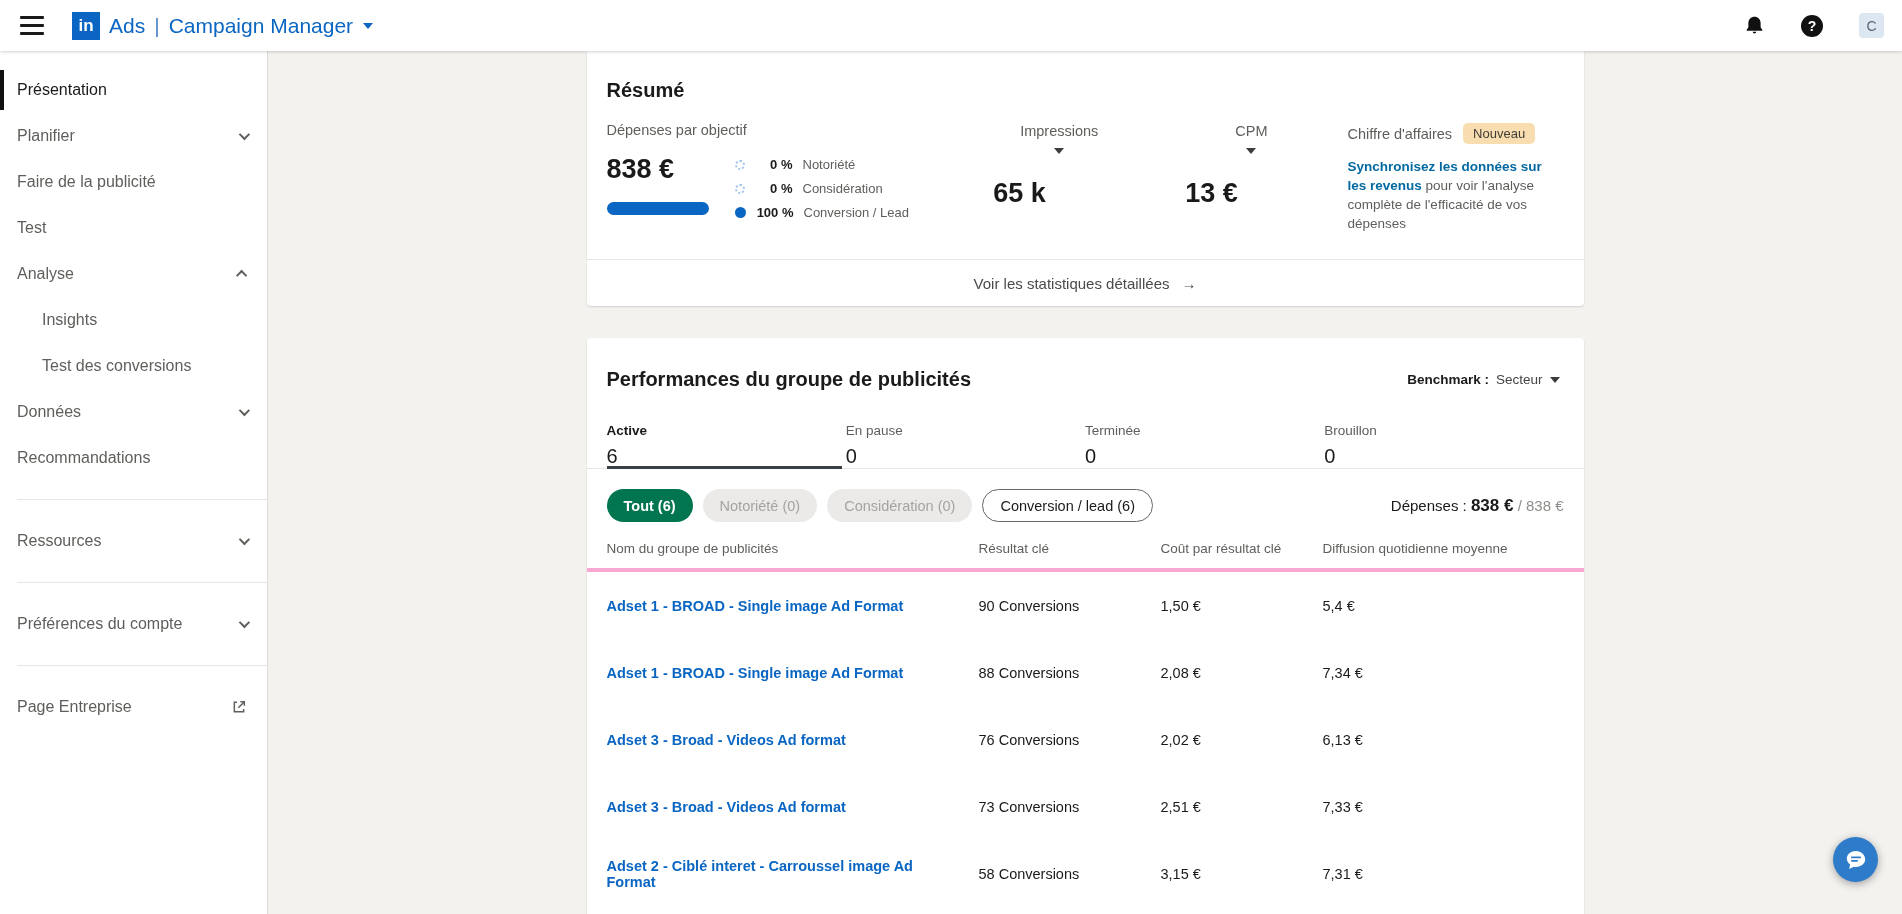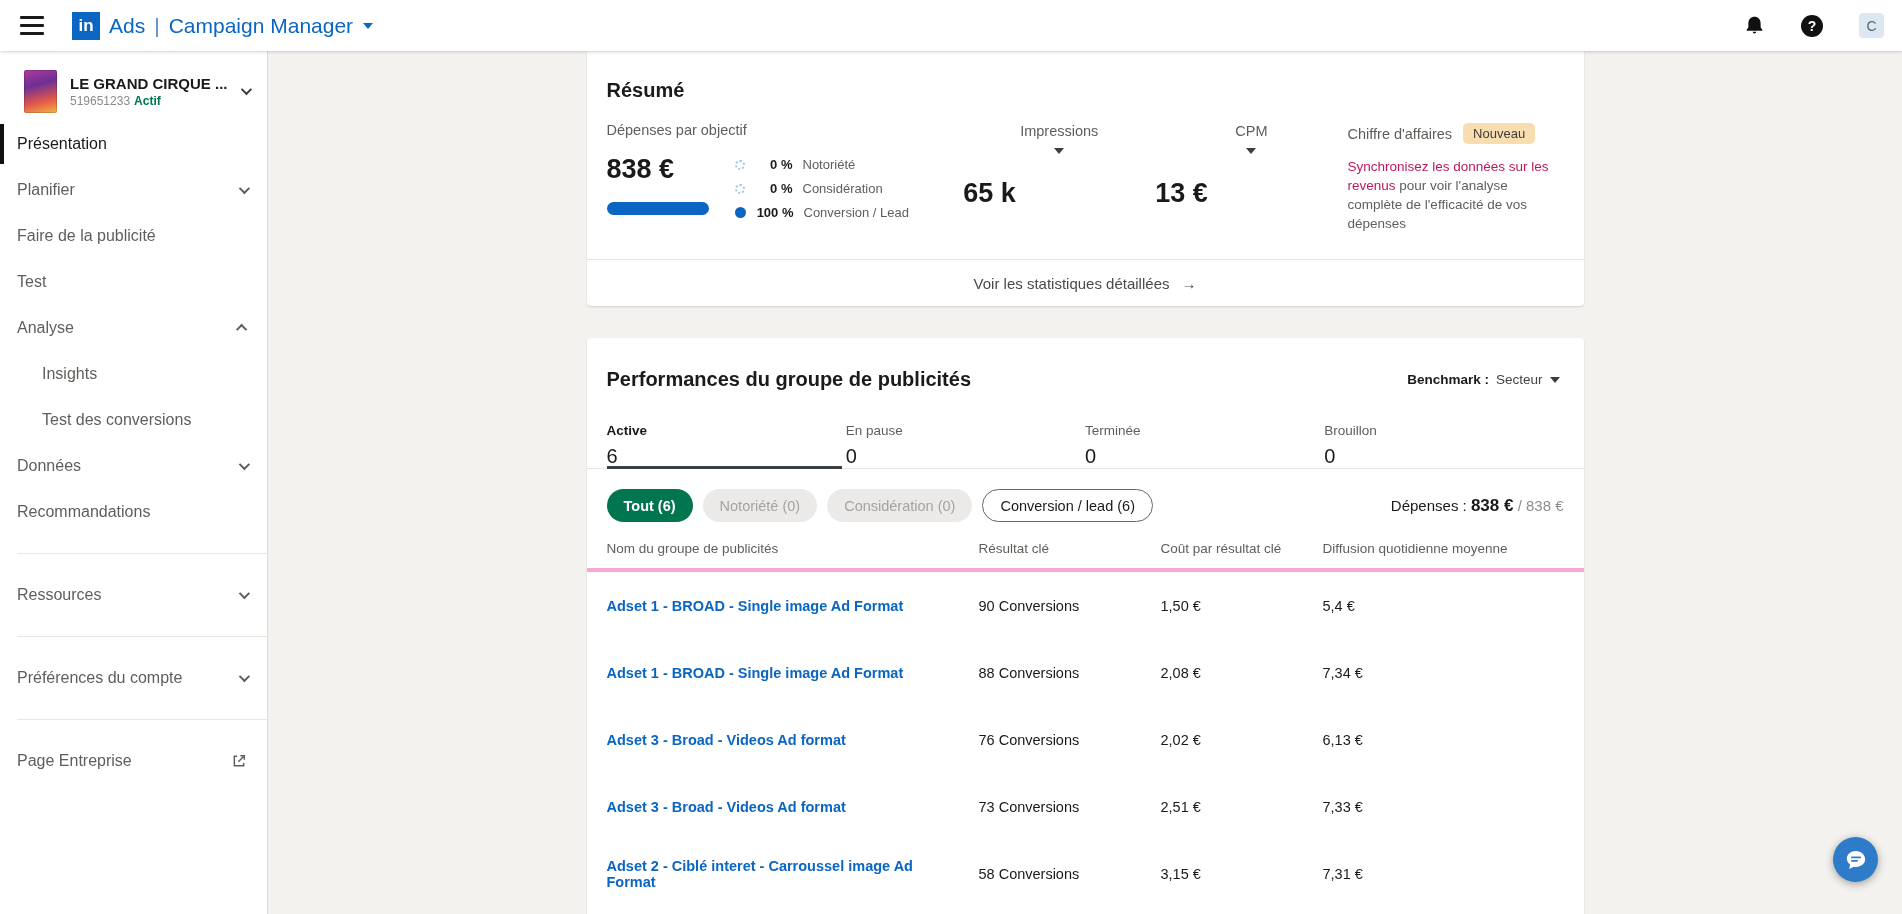--- a/index.html
+++ b/index.html
@@ -64,26 +64,26 @@
   .spend-row{display:flex;margin-top:16px;}
   .spend-bar{width:102px;height:13px;border-radius:7px;background:#0a66c2;margin-top:17px;}
   .legend{margin-left:26px;display:flex;flex-direction:column;gap:9px;padding-top:3px;}
   .legend-row{display:flex;align-items:center;font-size:13px;}
   .ring{width:10px;height:10px;border-radius:50%;border:2px dotted #9ec4e9;flex:none;}
   .dot{width:11px;height:11px;border-radius:50%;background:#0a66c2;flex:none;}
   .pct{width:42px;text-align:right;font-weight:bold;color:#1a1a1a;margin-right:10px;margin-left:6px;}
   .legend-lbl{color:#5f5e5b;}
   .col-metric{width:194px;padding-top:1px;}
   .metric-head{display:flex;align-items:center;gap:9px;cursor:pointer;flex-direction:column;}
-  .col-metric .m-value{margin-top:24px;}
+  .col-metric .m-value{margin-top:24px;margin-left:30px;}
   .col-revenue{flex:1;padding-top:1px;}
   .rev-head{display:flex;align-items:center;}
   .rev-badge{background:#f8ddb0;color:#3f3c36;font-size:13px;border-radius:5px;padding:3px 10px;margin-left:11px;}
   .rev-text{margin-top:13px;width:212px;font-size:13.5px;line-height:19px;color:#5f5e5b;}
-  .rev-link{color:#be185d;font-weight:normal;cursor:pointer;}
+  .rev-link{color:#0369a1;font-weight:bold;cursor:pointer;}
   .summary-footer{border-top:1px solid #e8e6e3;height:47px;display:flex;align-items:center;
     justify-content:center;gap:12px;font-size:15px;color:#4a4a4a;cursor:pointer;}
   
   .perf-card{margin-top:32px;border-radius:4px 4px 0 0;flex:none;padding-bottom:30px;}
   .perf-head{display:flex;align-items:center;justify-content:space-between;padding:30px 24px 0 20px;}
   .benchmark{display:flex;align-items:center;gap:7px;font-size:13.5px;cursor:pointer;}
   .benchmark b{color:#1a1a1a;}
   .benchmark .val{color:#444;}
   .tabs{display:flex;margin-top:32px;padding:0 20px;border-bottom:1px solid #e8e6e3;}
   .tab{width:244px;padding-bottom:0;position:relative;cursor:pointer;}
@@ -135,30 +135,20 @@
       <path d="M12 2c-3.9 0-7 3.1-7 7v5l-2 3v1h18v-1l-2-3V9c0-3.9-3.1-7-7-7zm-2 17a2 2 0 0 0 4 0h-4z"></path>
     </svg>
     <div class="help-circle">?</div>
     <div class="avatar-badge">C</div>
   </div>
 </header>
 
 <div class="shell">
 
   <aside class="sidebar">
-    <div class="account">
-      <div class="poster"></div>
-      <div>
-        <div class="acct-name">LE GRAND CIRQUE ...</div>
-        <div class="acct-meta">
-          <span>519651233</span><span class="acct-status">Actif</span>
-        </div>
-      </div>
-      <span class="chev down acct-chev"></span>
-    </div>
 
     <nav>
       <div class="nav-item active">
         <span>Présentation</span>
       </div>
       <div class="nav-item">
         <span>Planifier</span>
         <span class="chev down"></span>
       </div>
       <div class="nav-item">

